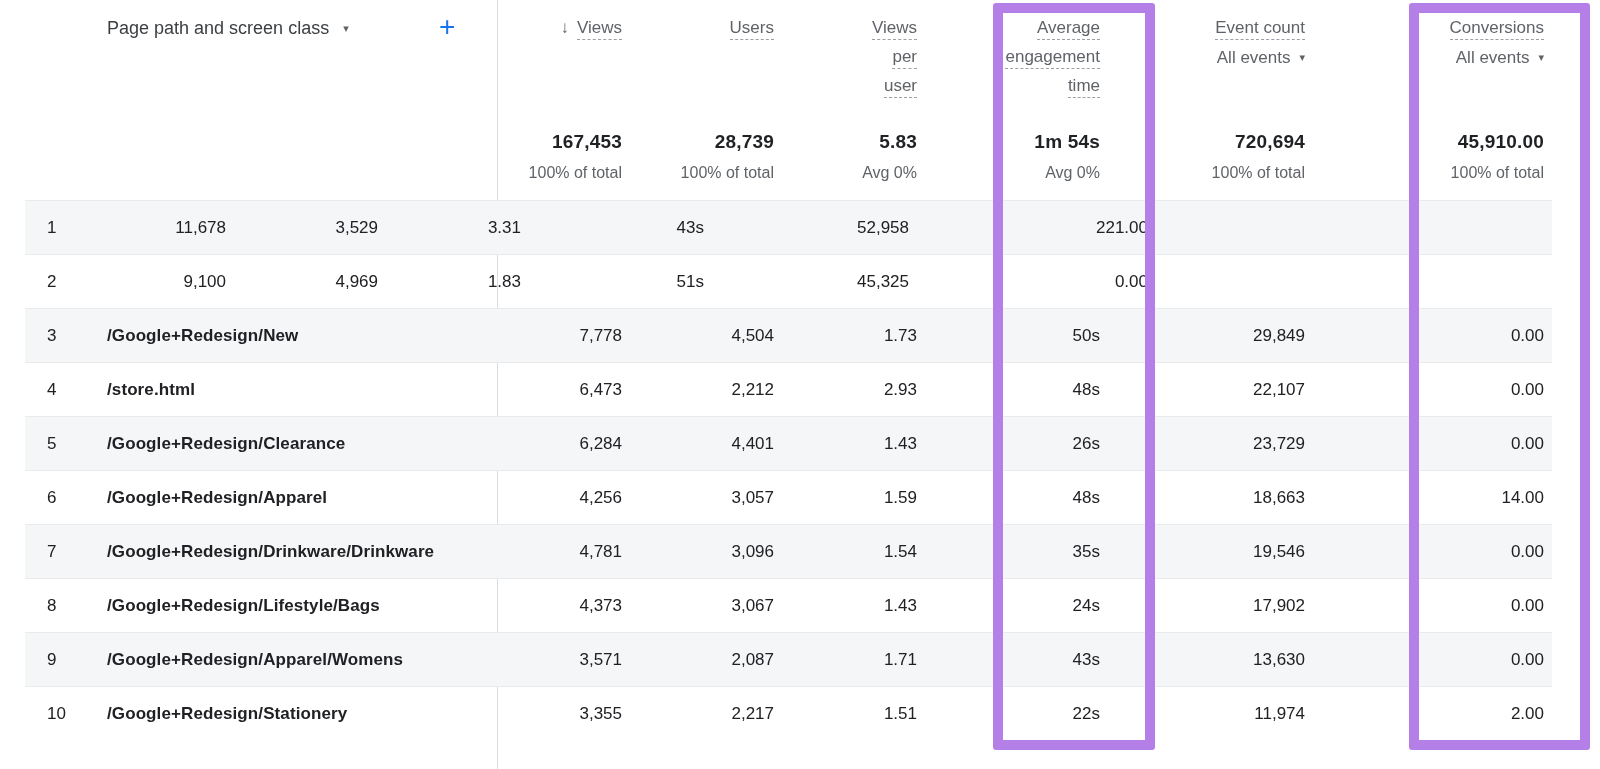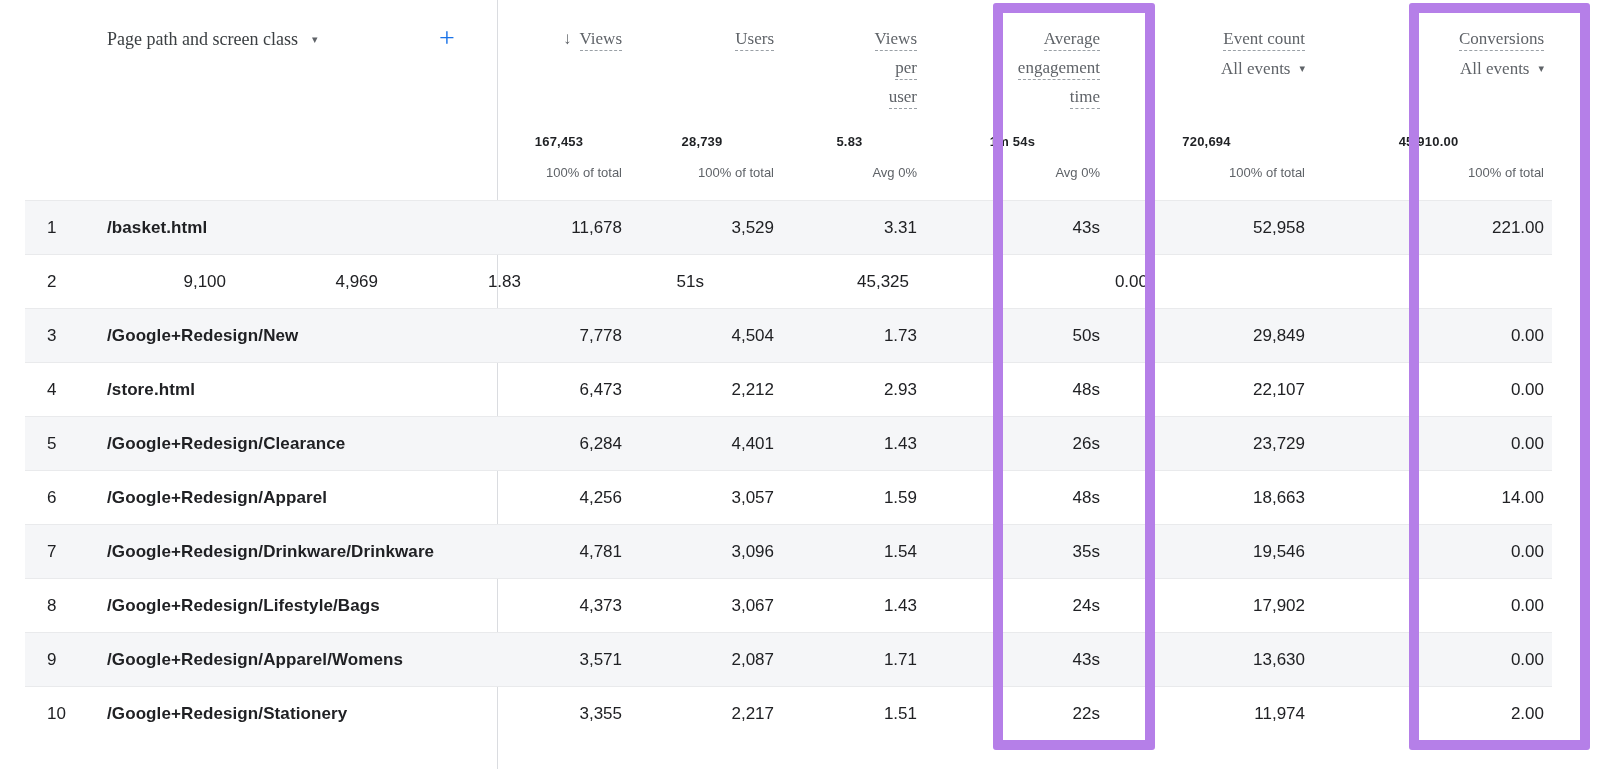--- a/index.html
+++ b/index.html
@@ -16,37 +16,37 @@
   .col-path   { width:396px; padding-left:7px; }
   .col-views  { width:134px; }
   .col-users  { width:152px; }
   .col-vpu    { width:143px; }
   .col-eng    { width:183px; }
   .col-events { width:205px; }
   .col-conv   { width:239px; }
   .num, .rcell { text-align:right; padding-right:8px; }
 
   
-  .header-band { position:absolute; left:25px; top:11px; width:1527px; height:120px; display:flex;font-family:Liberation Serif, serif; }
+  .header-band { position:absolute; left:25px; top:0; width:1527px; height:120px; display:flex; }
   .dim-cell { width:471px; position:relative; padding-top:18px; padding-left:82px; white-space:nowrap; }
   .dim-label { font-size:18px; color:#3c4043; }
   .dim-caret { font-size:11px; color:#5f6368; margin-left:14px; vertical-align:2px; }
   .add-btn { position:absolute; left:414px; top:12px; font-size:28px; font-weight:400; color:#1a73e8; line-height:30px; cursor:pointer; }
   .mh { padding-top:13px; font-size:17px; color:#5f6368; }
   .mh .line { line-height:29px; white-space:nowrap; }
   .u { border-bottom:1px dashed #9aa0a6; padding-bottom:2px;text-align:center; }
   .sort-arrow { margin-right:8px; color:#5f6368; }
   .filter-line { line-height:31px; white-space:nowrap; }
   .hdr-caret { font-size:11px; color:#5f6368; margin-left:9px; vertical-align:2px; }
 
   
   .totals-band { position:absolute; left:25px; top:120px; width:1527px; height:80px; display:flex; }
   .tcell { padding-top:11px; }
-  .tval { font-size:13px; font-weight:600; color:#1f2124; line-height:22px; letter-spacing:0.2px;text-align:center; }
-  .tsub { font-size:13px; color:#5f6368; line-height:20px; margin-top:10px; }
+  .tval { font-size:19px; font-weight:600; color:#1f2124; line-height:22px; letter-spacing:0.2px; }
+  .tsub { font-size:16px; color:#5f6368; line-height:20px; margin-top:10px; }
 
   
   .body { position:absolute; left:25px; top:200px; width:1527px; }
   .row { display:flex; align-items:center; height:54px; border-top:1px solid #e9eaec; }
   .row:nth-child(odd) { background:#f5f6f8; }
   .cell { font-size:17px; }
   .col-path.cell { font-weight:700; letter-spacing:0.1px; }
 
   
   .purple-box { position:absolute; border:10px solid #b57fe8; border-radius:3px; z-index:6; pointer-events:none; }
@@ -116,21 +116,20 @@
     </div>
     <div class="tcell num col-conv">
       <div class="tval">45,910.00</div>
       <div class="tsub">100% of total</div>
     </div>
   </div>
 
   <div class="body">
     <div class="row">
       <div class="cell col-index">1</div>
-      <div class="cell col-path">/basket.html</div>
       <div class="cell num col-views">11,678</div>
       <div class="cell num col-users">3,529</div>
       <div class="cell num col-vpu">3.31</div>
       <div class="cell num col-eng">43s</div>
       <div class="cell num col-events">52,958</div>
       <div class="cell num col-conv">221.00</div>
     </div>
 
     <div class="row">
       <div class="cell col-index">2</div>

